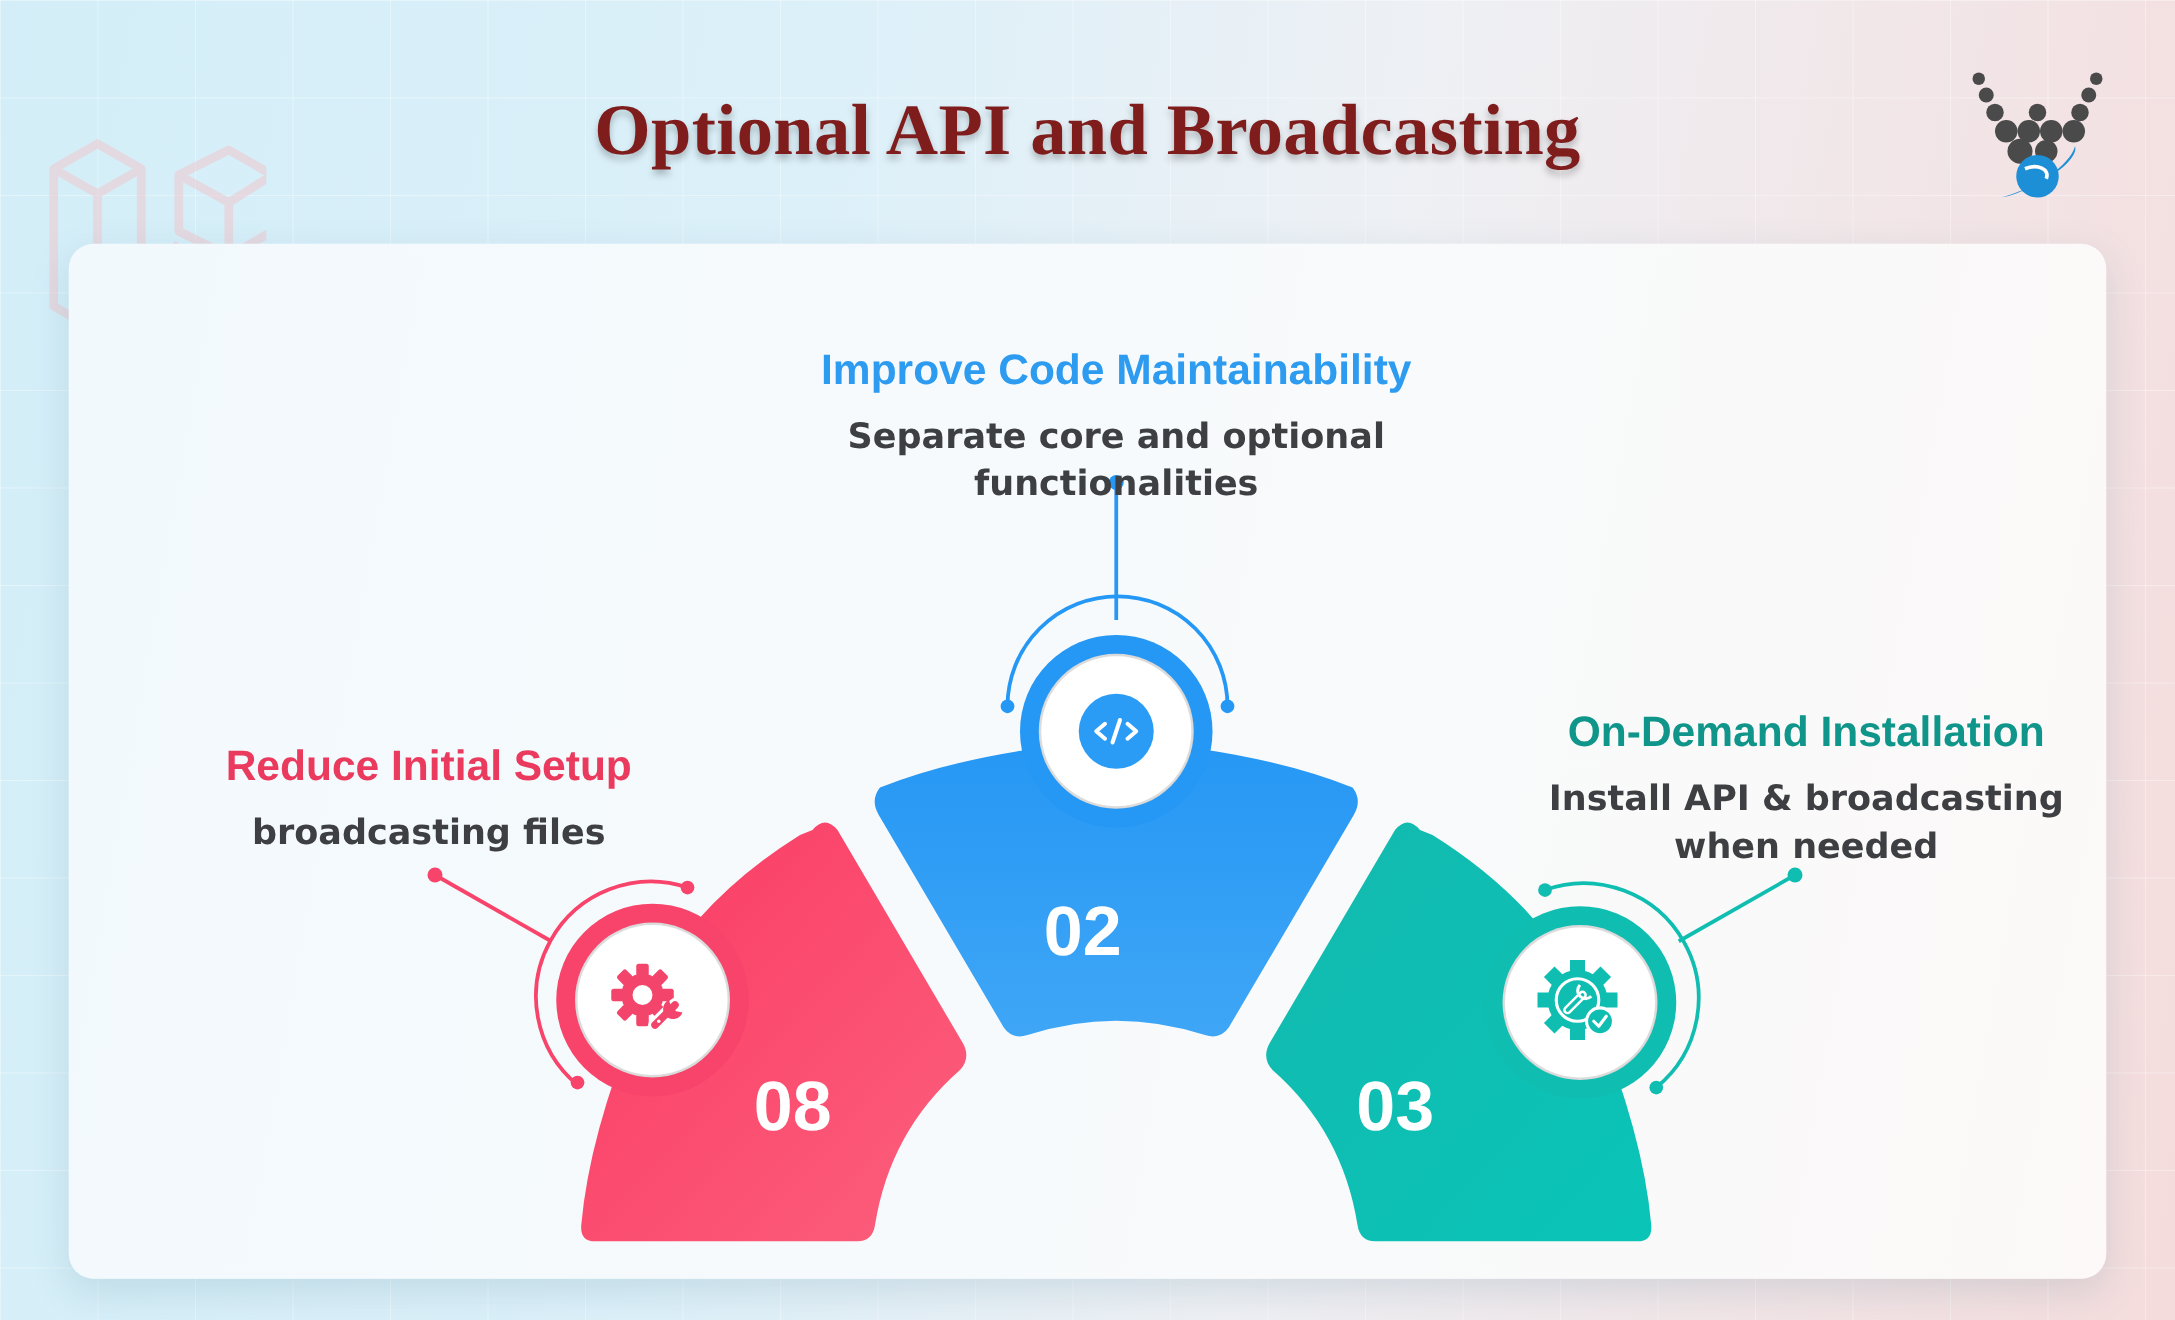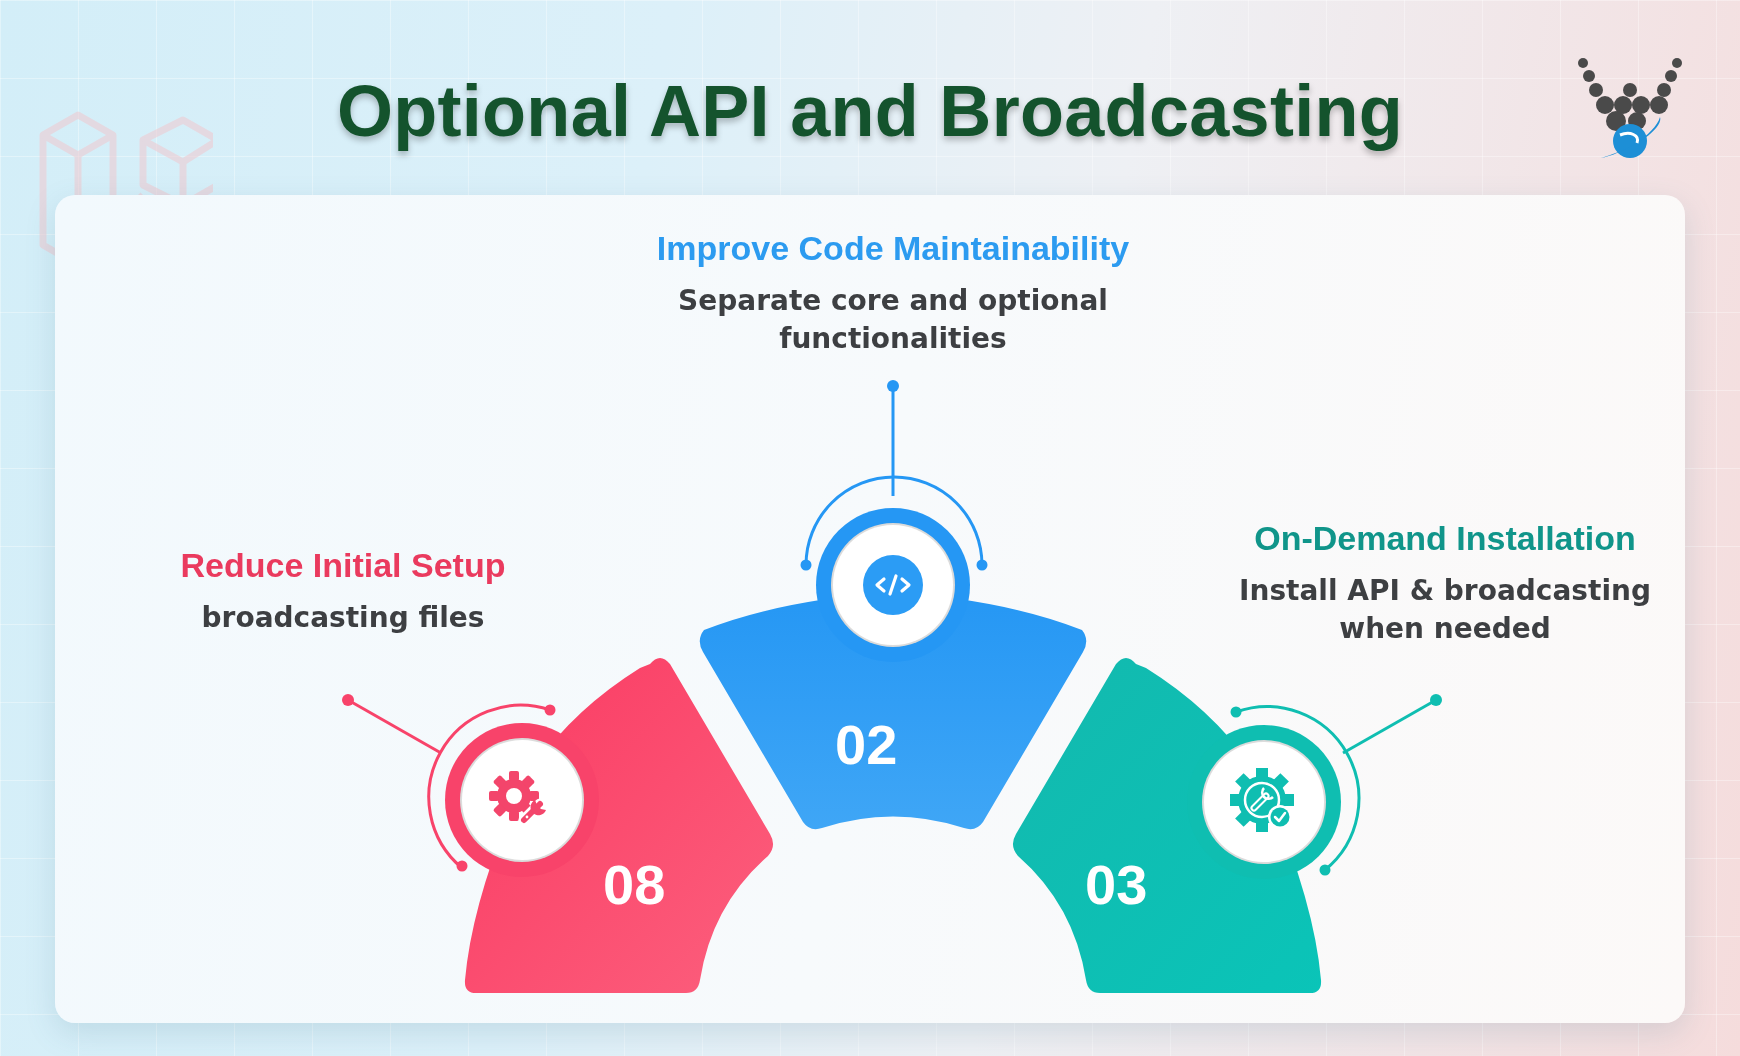--- a/index.html
+++ b/index.html
@@ -13,35 +13,35 @@
     background-image:
       linear-gradient(rgba(255,255,255,0.35) 1px, transparent 1px),
       linear-gradient(90deg, rgba(255,255,255,0.35) 1px, transparent 1px);
     background-size: 78px 78px;
     pointer-events: none;
   }
   .bg-logo { position: absolute; left: 18px; top: 95px; width: 195px; height: 170px; opacity: 0.55; }
   .brand-logo { position: absolute; left: 1575px; top: 55px; width: 110px; height: 110px; }
   .title {
     position: absolute; left: 0; width: 1740px; top: 70px; text-align: center;
-    font-family: Liberation Sans, sans-serif; font-weight: 700; font-size: 72px;
-    color: #14532d; letter-spacing: 0.3px;
+    font-family: Liberation Serif, serif; font-weight: 700; font-size: 58px;
+    color: #7f1d1d; letter-spacing: 0.3px;
     text-shadow: 0 4px 6px rgba(0,0,0,0.25);
   }
   .card {
     position: absolute; left: 55px; top: 195px; width: 1630px; height: 828px;
     background: linear-gradient(100deg, #f2f9fd 0%, #f7fafc 50%, #fcf9f8 100%);
     border-radius: 20px;
     box-shadow: 0 10px 30px rgba(80,130,150,0.18);
   }
   .diagram { position: absolute; left: 0; top: 0; width: 1740px; height: 1056px; }
   .step-text { position: absolute; text-align: center; }
   .step-heading {
     font-family: "Liberation Sans", sans-serif; font-weight: 700; font-size: 34px;
-    line-height: 40px; white-space: nowrap;
+    line-height: 40px; white-space: nowrap; margin-top: 48px;
   }
   .step-desc {
     margin-top: 14px; font-family: "DejaVu Sans", sans-serif; font-size: 28px;
     line-height: 38px; color: #3d3f42; font-weight: bold;
   }
   .t1 { left: 143px; width: 400px; top: 545px; }
   .t2 { left: 610px; width: 566px; top: 228px; }
   .t3 { left: 1220px; width: 450px; top: 518px; }
   .num {
     position: absolute; font-family: "Liberation Sans", sans-serif; font-weight: 700;

